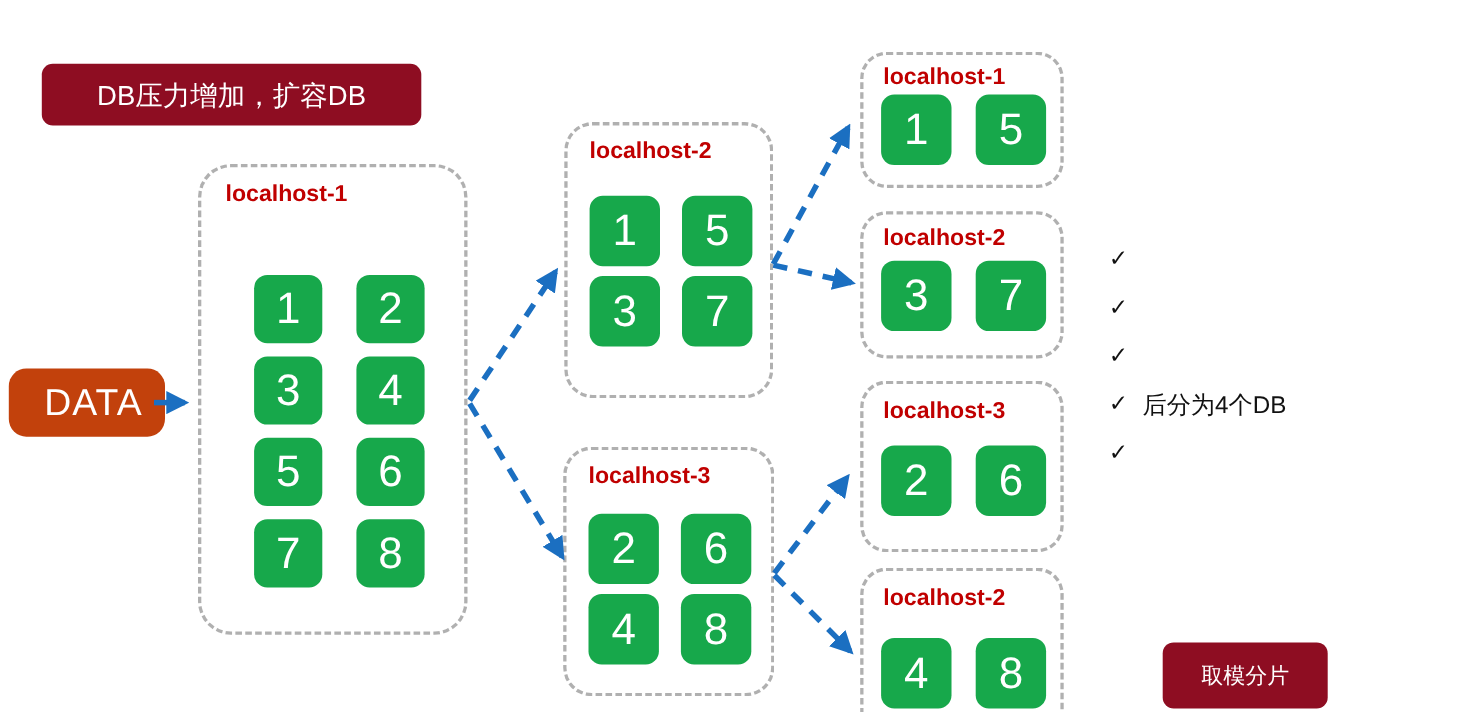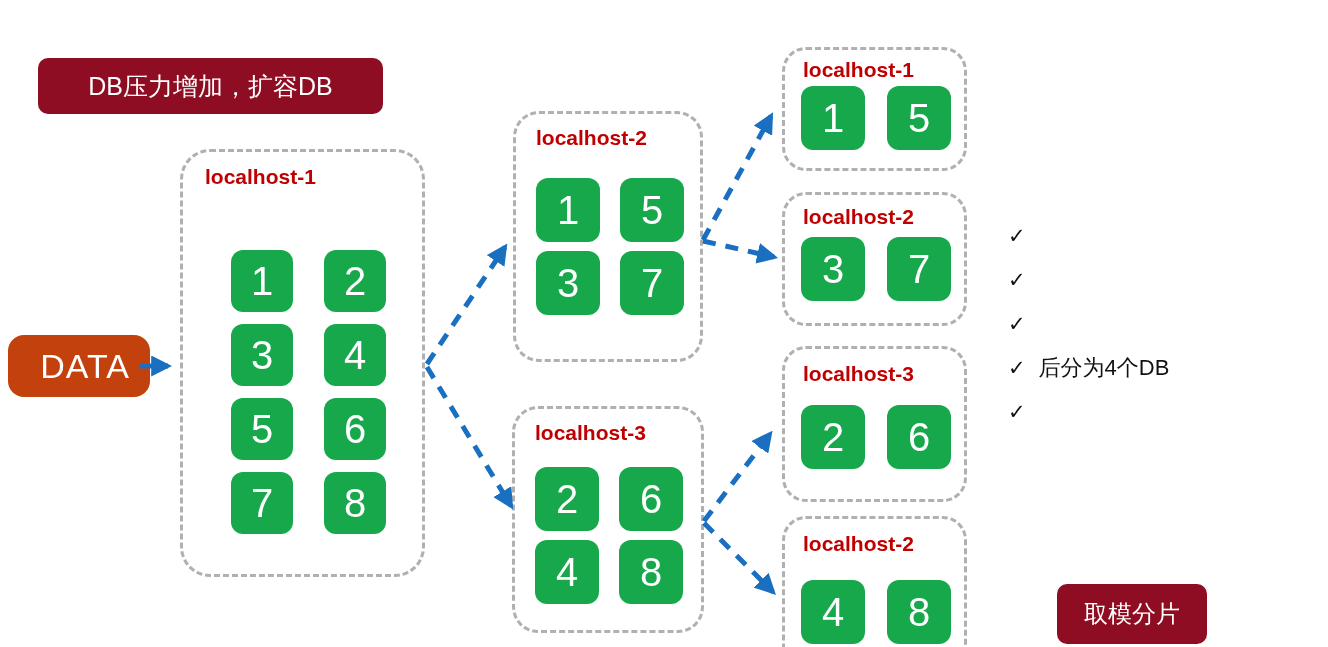--- a/index.html
+++ b/index.html
@@ -6,21 +6,21 @@
   .canvas{
     position:relative;width:1328px;height:647px;background:#ffffff;overflow:hidden;
     font-family:Liberation Sans, sans-serif;
     margin-top:44px;
   }
   .banner{
     position:absolute;background:#8E0D22;color:#ffffff;border-radius:10px;
     display:flex;align-items:center;justify-content:center;
   }
   .banner-top{left:38px;top:14px;width:345px;height:56px;font-size:25px;}
-  .banner-bottom{left:1057px;top:540px;width:150px;height:60px;font-size:24px;}
+  .banner-bottom{left:1057px;top:540px;width:150px;height:60px;font-size:20px;}
   .data-node{
     position:absolute;left:8px;top:291px;width:130px;height:62px;background:#c2410c;
     border-radius:16px;color:#ffffff;font-size:34px;display:flex;align-items:center;justify-content:center;
     letter-spacing:1px;
     padding-left:12px;
   }
   .host{position:absolute;border:3px dashed #B0B0B0;background:#ffffff;box-sizing:border-box;}
   .host-title{position:absolute;color:#C00000;font-weight:bold;font-size:21px;white-space:nowrap;}
   .grid{position:absolute;display:grid;}
   .shard{

